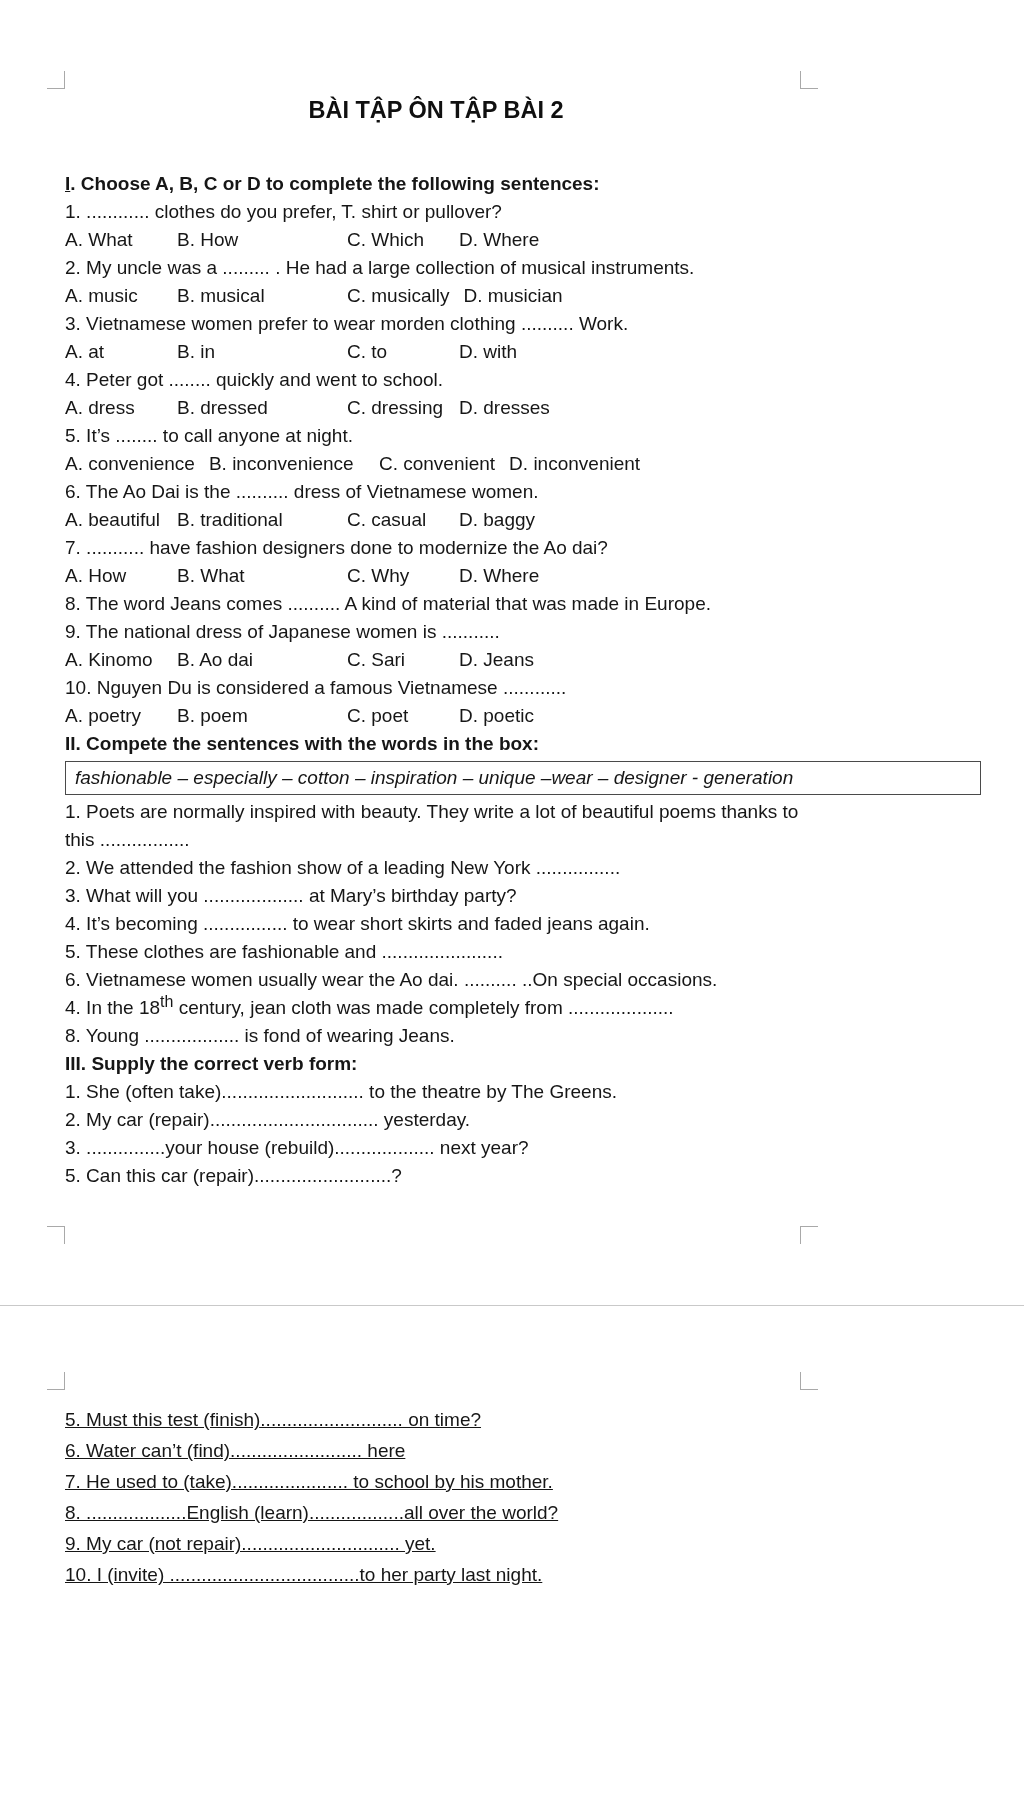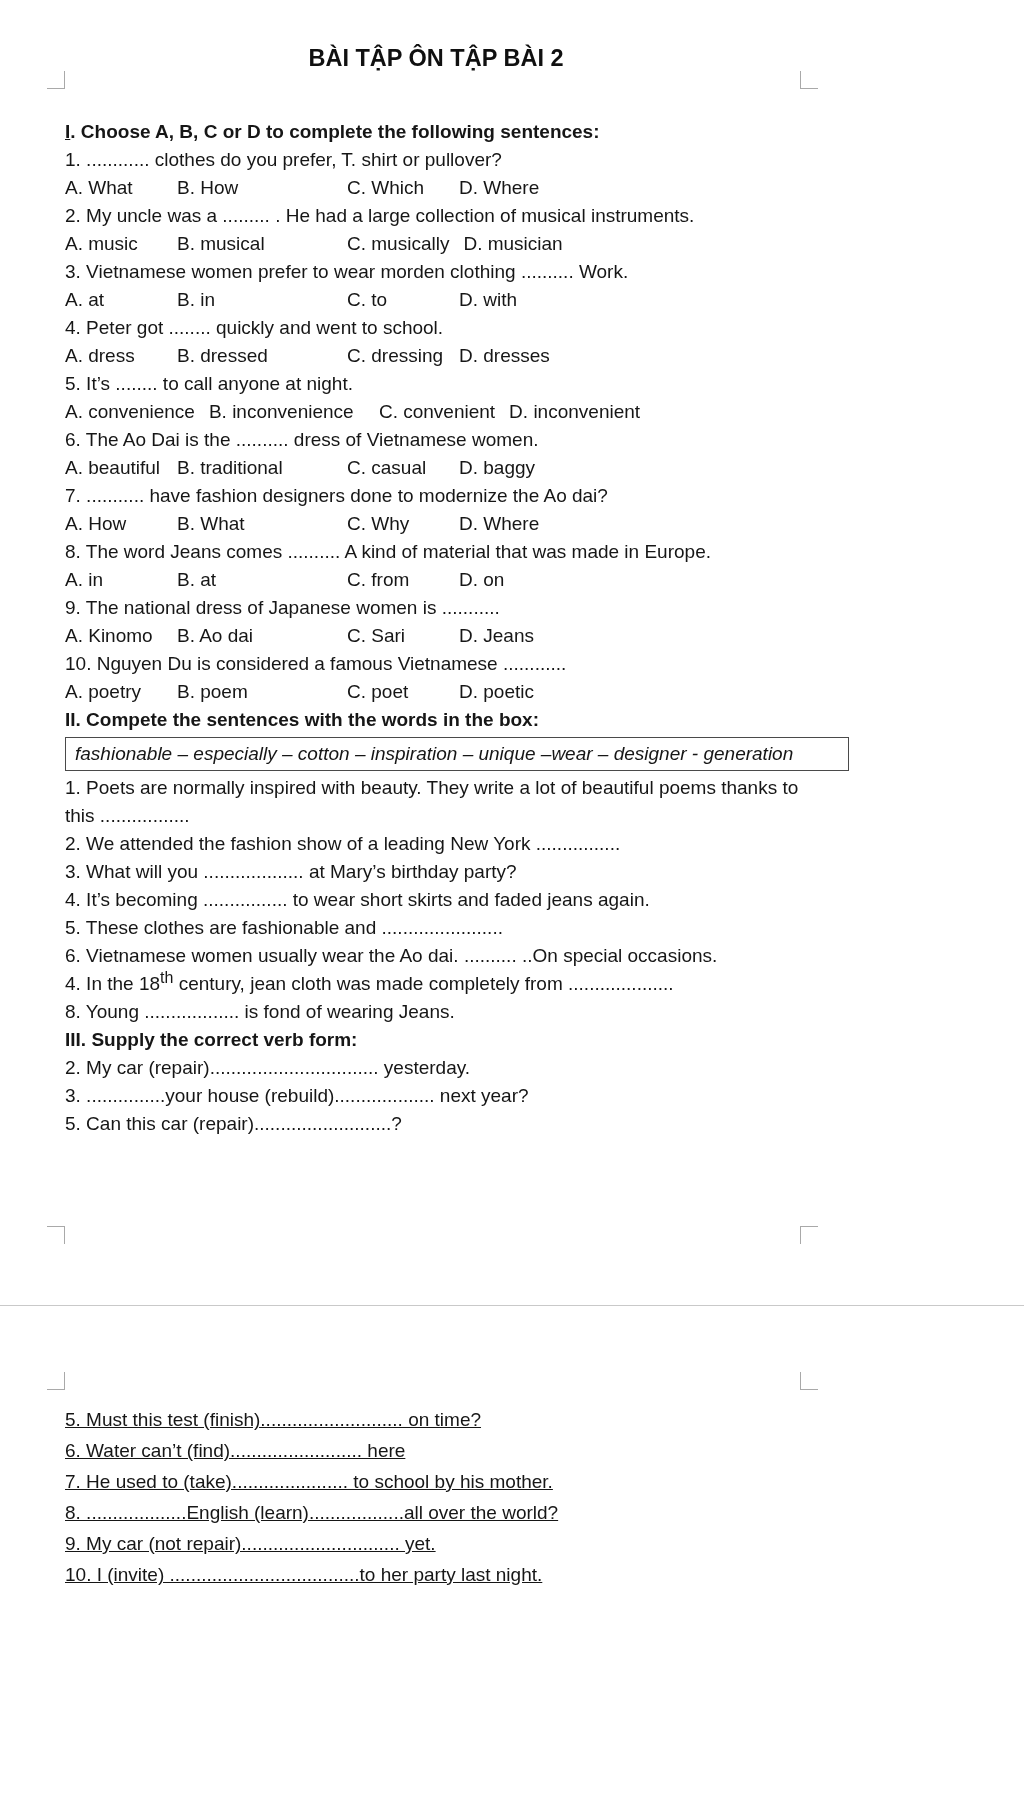--- a/index.html
+++ b/index.html
@@ -12,38 +12,38 @@
     overflow: hidden;
   }
   .doc {
     position: absolute;
     left: 65px;
     top: 0;
     width: 742px;
     font-size: 19px;
   }
   .title {
-    margin-top: 44px;
+    margin-top: 96px;
     text-align: center;
     font-size: 23.5px;
     font-weight: bold;
     color: #101010;
     line-height: 28px;
   }
   .line { line-height: 28px; min-height: 28px; }
   .b { font-weight: bold; }
   .u { text-decoration: underline; }
   .sec-heading { margin-top: 46px; }
   .opts {
     display: grid;
     grid-template-columns: minmax(112px, max-content) minmax(170px, max-content) minmax(112px, max-content) 1fr;
   }
   .opt { white-space: nowrap; padding-right: 14px; }
   .word-box {
-    width: 784px;
+    width: 916px;
     border: 1px solid #4a4a4a;
     padding: 2px 9px;
     margin: 3px 10px 3px 0;
     font-style: italic;
     line-height: 28px;
   }
   .sup { vertical-align: super; font-size: 16px; line-height: 0; }
   .page2 {
     position: absolute;
     left: 65px;
@@ -145,26 +145,20 @@
 
   <div class="line">7. ........... have fashion designers done to modernize the Ao dai?</div>
   <div class="line opts">
     <span class="opt">A. How</span>
     <span class="opt">B. What</span>
     <span class="opt">C. Why</span>
     <span class="opt">D. Where</span>
   </div>
 
   <div class="line">8. The word Jeans comes .......... A kind of material that was made in Europe.</div>
-  <div class="line opts">
-    <span class="opt">A. in</span>
-    <span class="opt">B. at</span>
-    <span class="opt">C. from</span>
-    <span class="opt">D. on</span>
-  </div>
 
   <div class="line">9. The national dress of Japanese women is ...........</div>
   <div class="line opts">
     <span class="opt">A. Kinomo</span>
     <span class="opt">B. Ao dai</span>
     <span class="opt">C. Sari</span>
     <span class="opt">D. Jeans</span>
   </div>
 
   <div class="line">10. Nguyen Du is considered a famous Vietnamese ............</div>
@@ -183,20 +177,21 @@
   <div class="line">2. We attended the fashion show of a leading New York ................</div>
   <div class="line">3. What will you ................... at Mary’s birthday party?</div>
   <div class="line">4. It’s becoming ................ to wear short skirts and faded jeans again.</div>
   <div class="line">5. These clothes are fashionable and .......................</div>
   <div class="line">6. Vietnamese women usually wear the Ao dai. .......... ..On special occasions.</div>
   <div class="line"><span>4. In the 18</span><span class="sup">th</span><span> century, jean cloth was made completely from ....................</span></div>
   <div class="line">8. Young .................. is fond of wearing Jeans.</div>
 
   <div class="line b">III. Supply the correct verb form:</div>
 
+  <div class="line">1. She (often take)........................... to the theatre by The Greens.</div>
   <div class="line">2. My car (repair)................................ yesterday.</div>
   <div class="line">3. ...............your house (rebuild)................... next year?</div>
   <div class="line">5. Can this car (repair)..........................?</div>
 
 </div>
 
 <div class="page2">
   <div class="line">5. Must this test (finish)........................... on time?</div>
   <div class="line">6. Water can’t (find)......................... here</div>
   <div class="line">7. He used to (take)...................... to school by his mother.</div>

